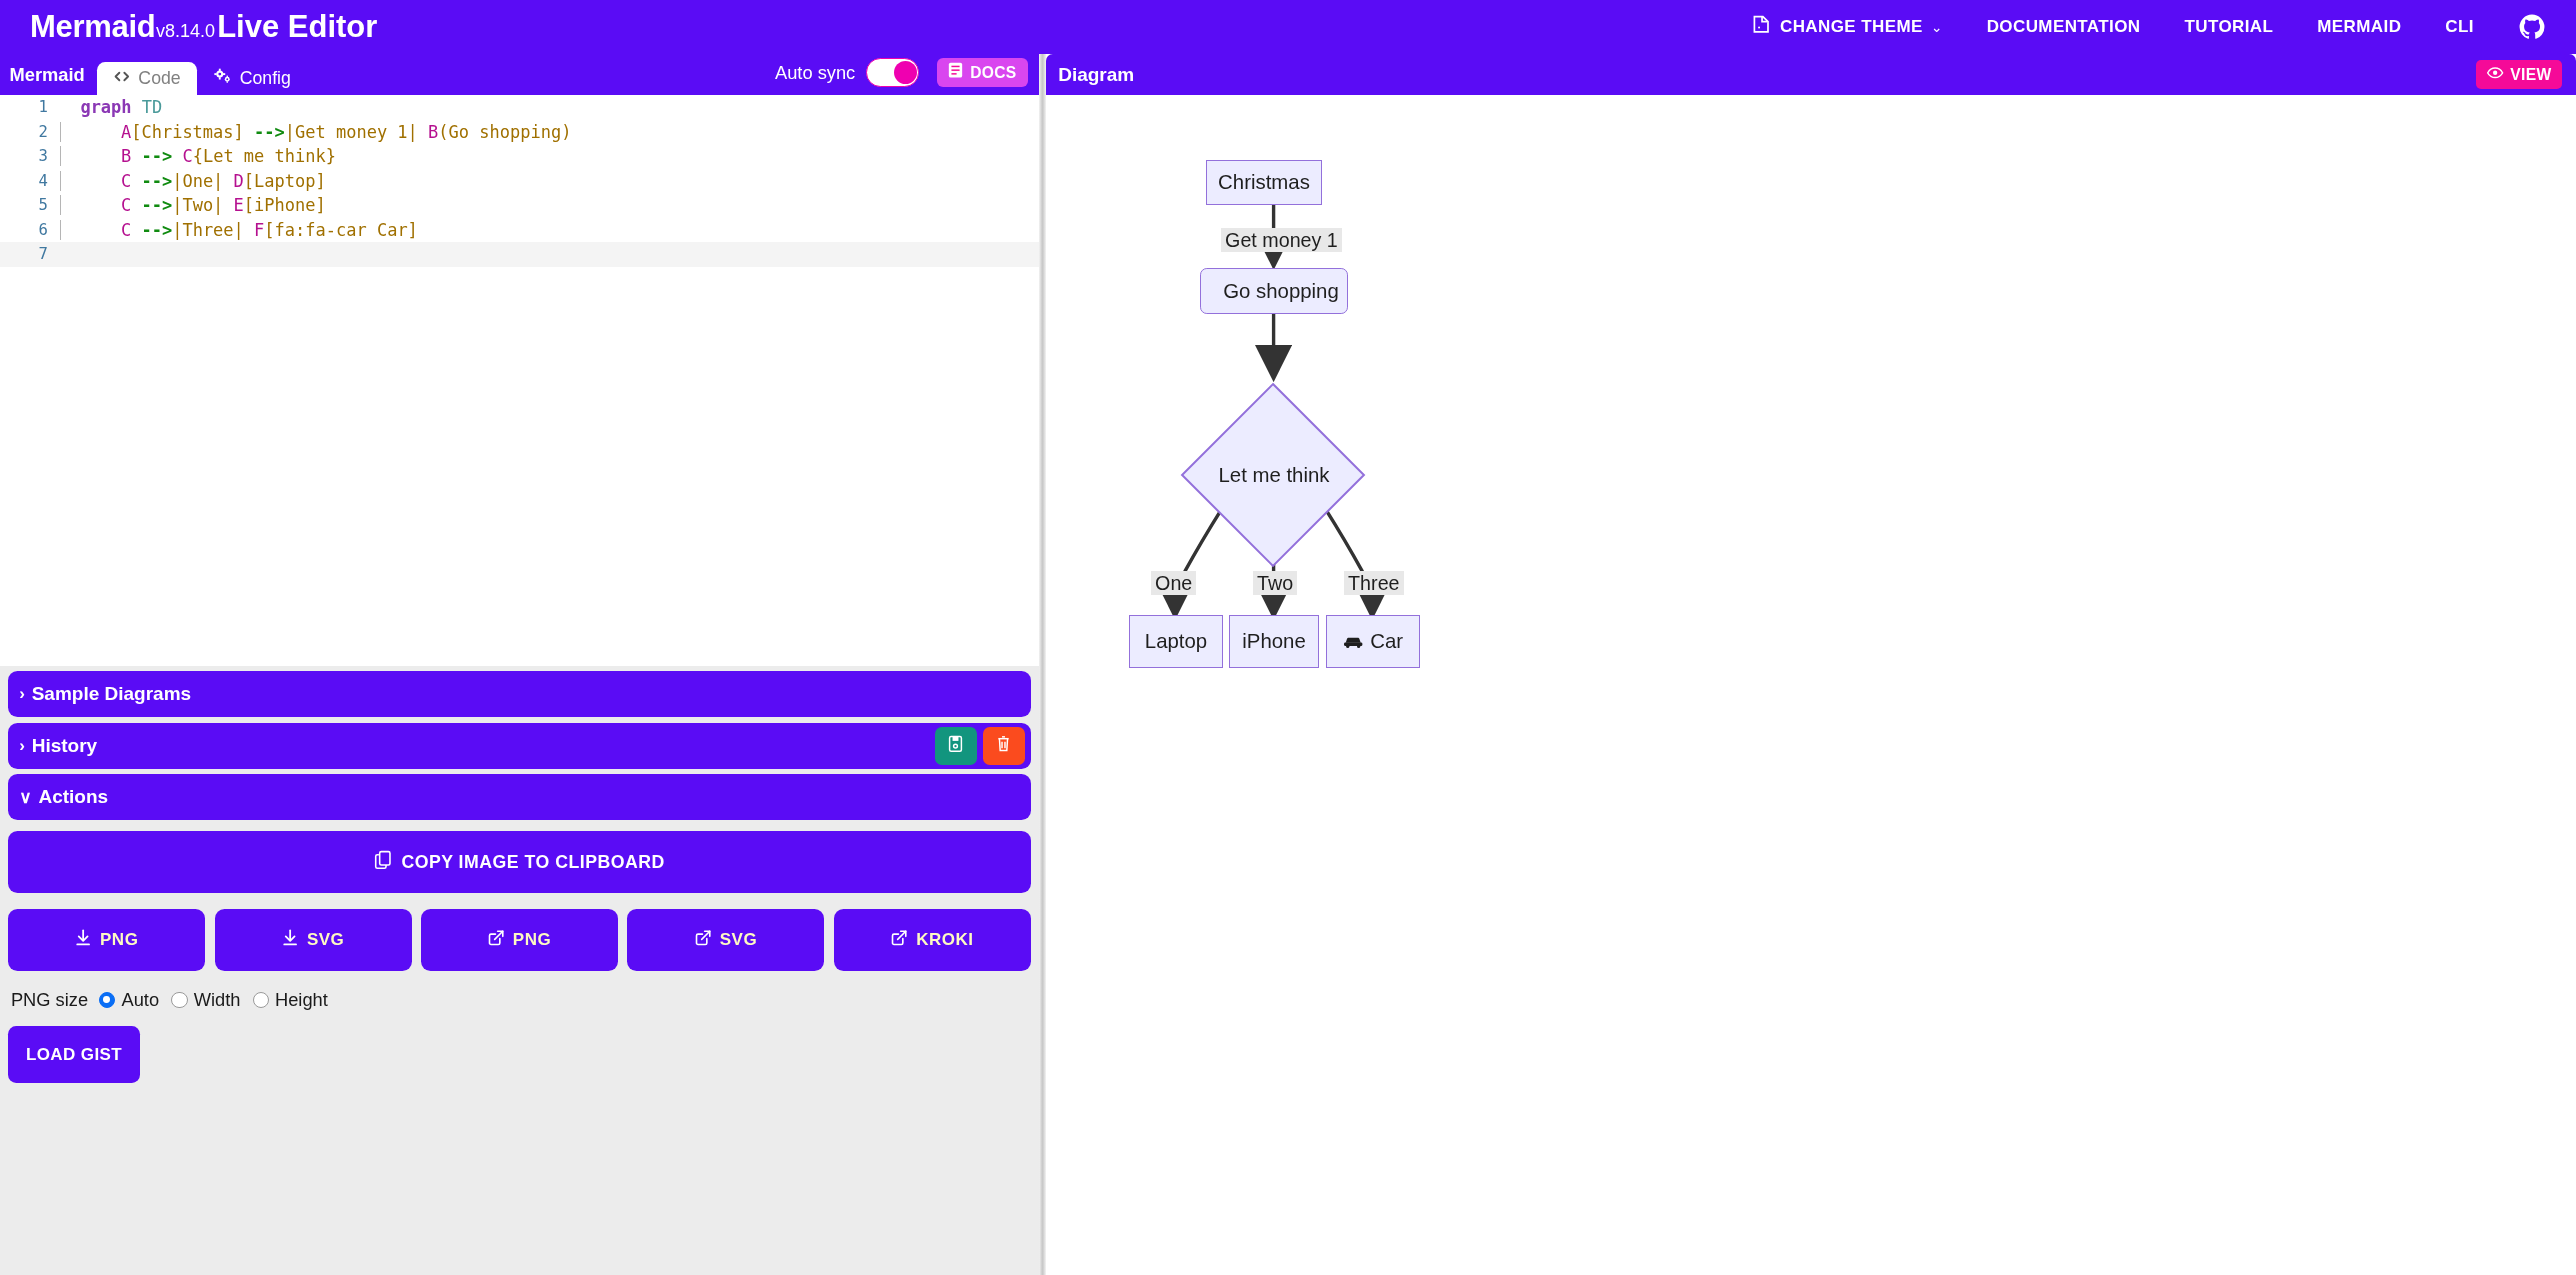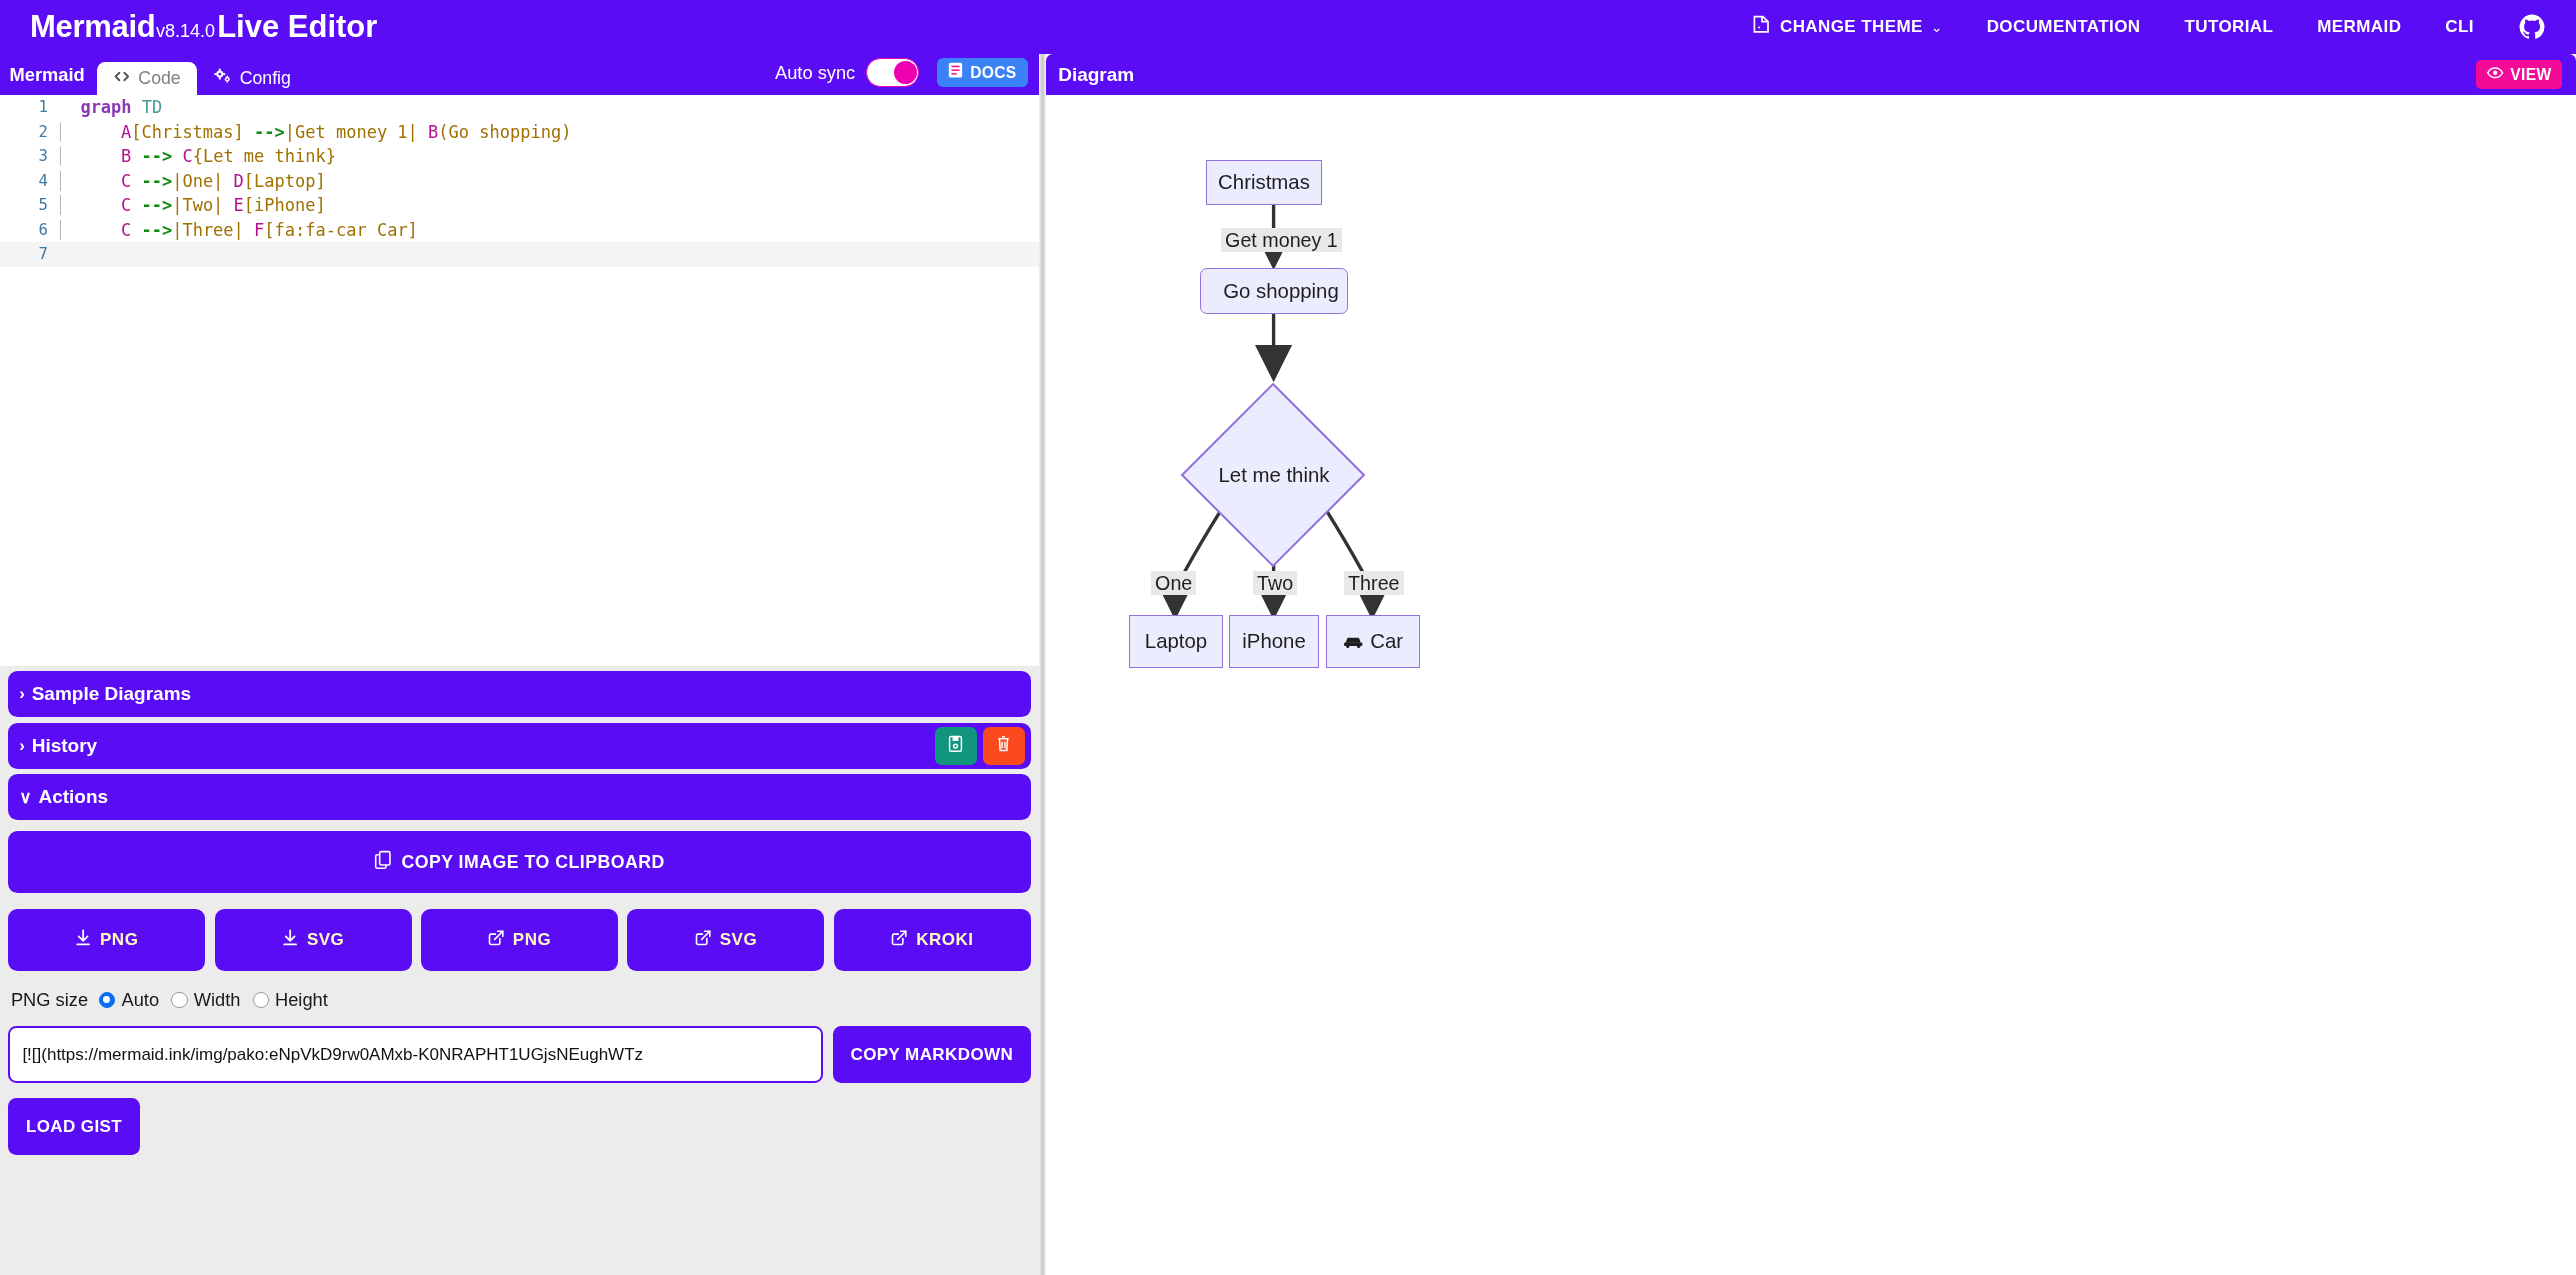--- a/index.html
+++ b/index.html
@@ -73,21 +73,21 @@
     width: 53px; height: 28.5px; border-radius: 14.3px;
     background: #ffffff; border: 1.4px solid #ef00b0;
     position: relative; cursor: pointer; margin-right: 17.7px;
   }
   .toggle .knob {
     position: absolute; right: 1.4px; top: 1.4px;
     width: 23px; height: 23px; border-radius: 50%;
     background: #ef00b0;
   }
   .docs-btn {
-    background: #3b82f6; color: #fff;
+    background: #d946ef; color: #fff;
     border: none; border-radius: 6.1px;
     height: 28.5px; padding: 0 11.5px;
     font-size: 15.6px; font-weight: bold; letter-spacing: 0.3px;
     display: flex; align-items: center; cursor: pointer;
   }
   .docs-btn svg { margin-right: 6.8px; }
 
   
   .editor {
     background: #ffffff; height: 571px; position: relative;
@@ -466,24 +466,20 @@
       <label class="radio-wrap">
         <span class="radio"></span>
         <span>Width</span>
       </label>
       <label class="radio-wrap">
         <span class="radio"></span>
         <span>Height</span>
       </label>
     </div>
 
-    <div class="field-row">
-      <div class="text-field">[![](https://mermaid.ink/img/pako:eNpVkD9rw0AMxb-K0NRAPHT1UGjsNEughWTz</div>
-      <button class="field-btn">COPY MARKDOWN</button>
-    </div>
 
     <div class="field-row">
       <button class="field-btn">LOAD GIST</button>
     </div>
   </div>
 </div>
 
 <div class="divider"></div>
 
 <div class="right-col">

